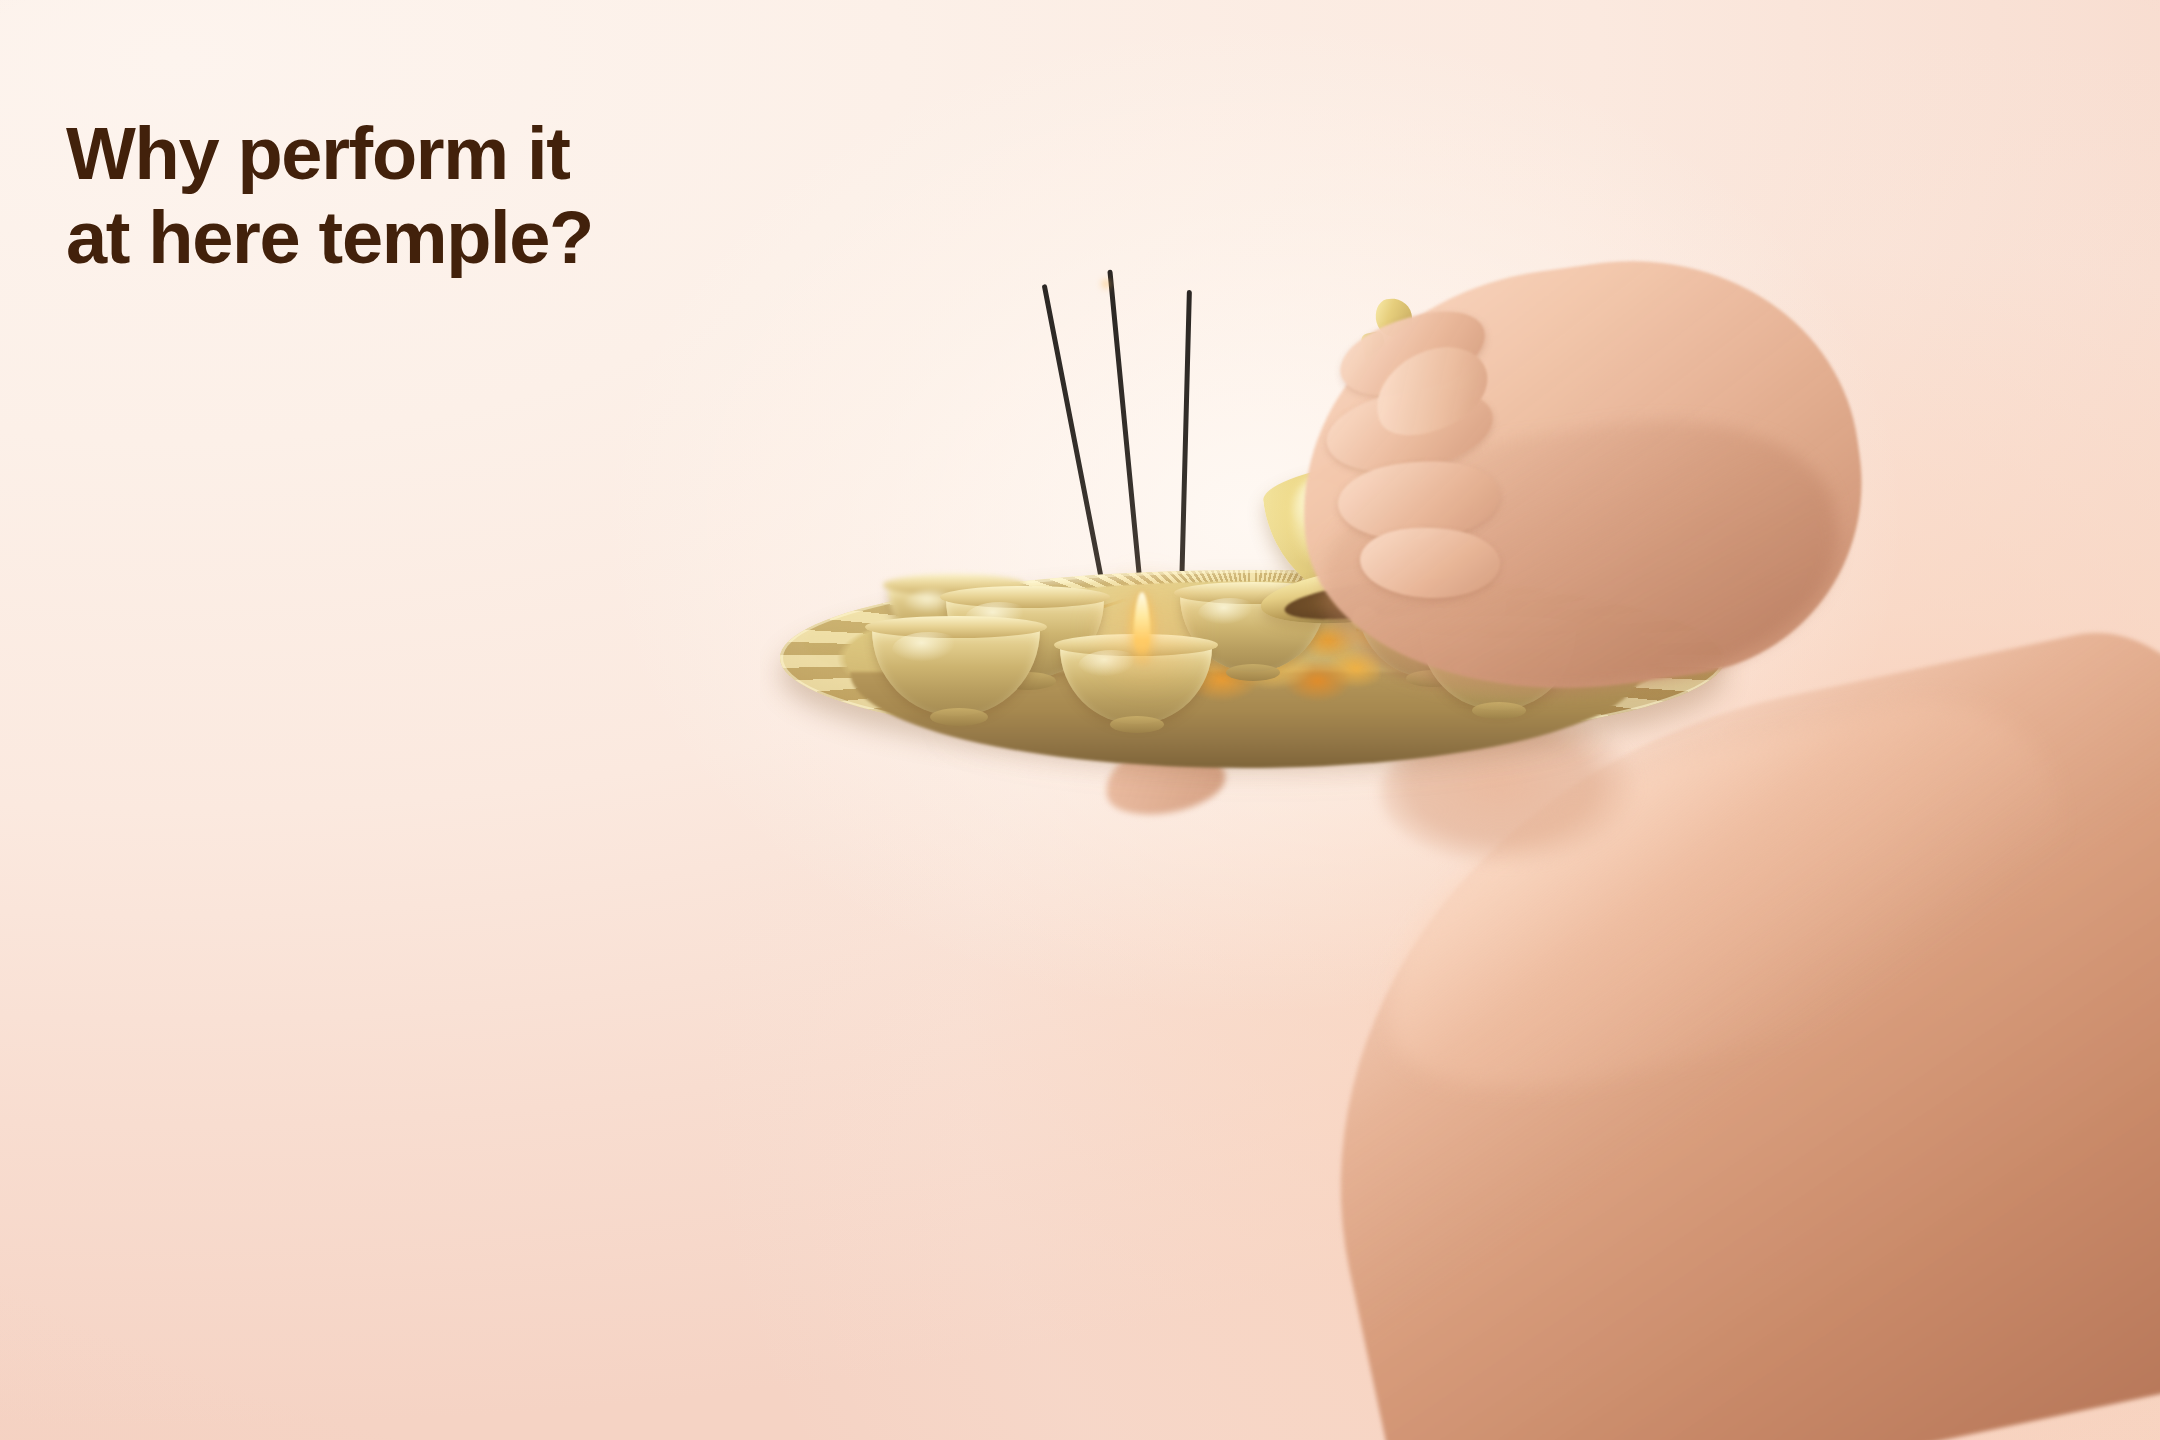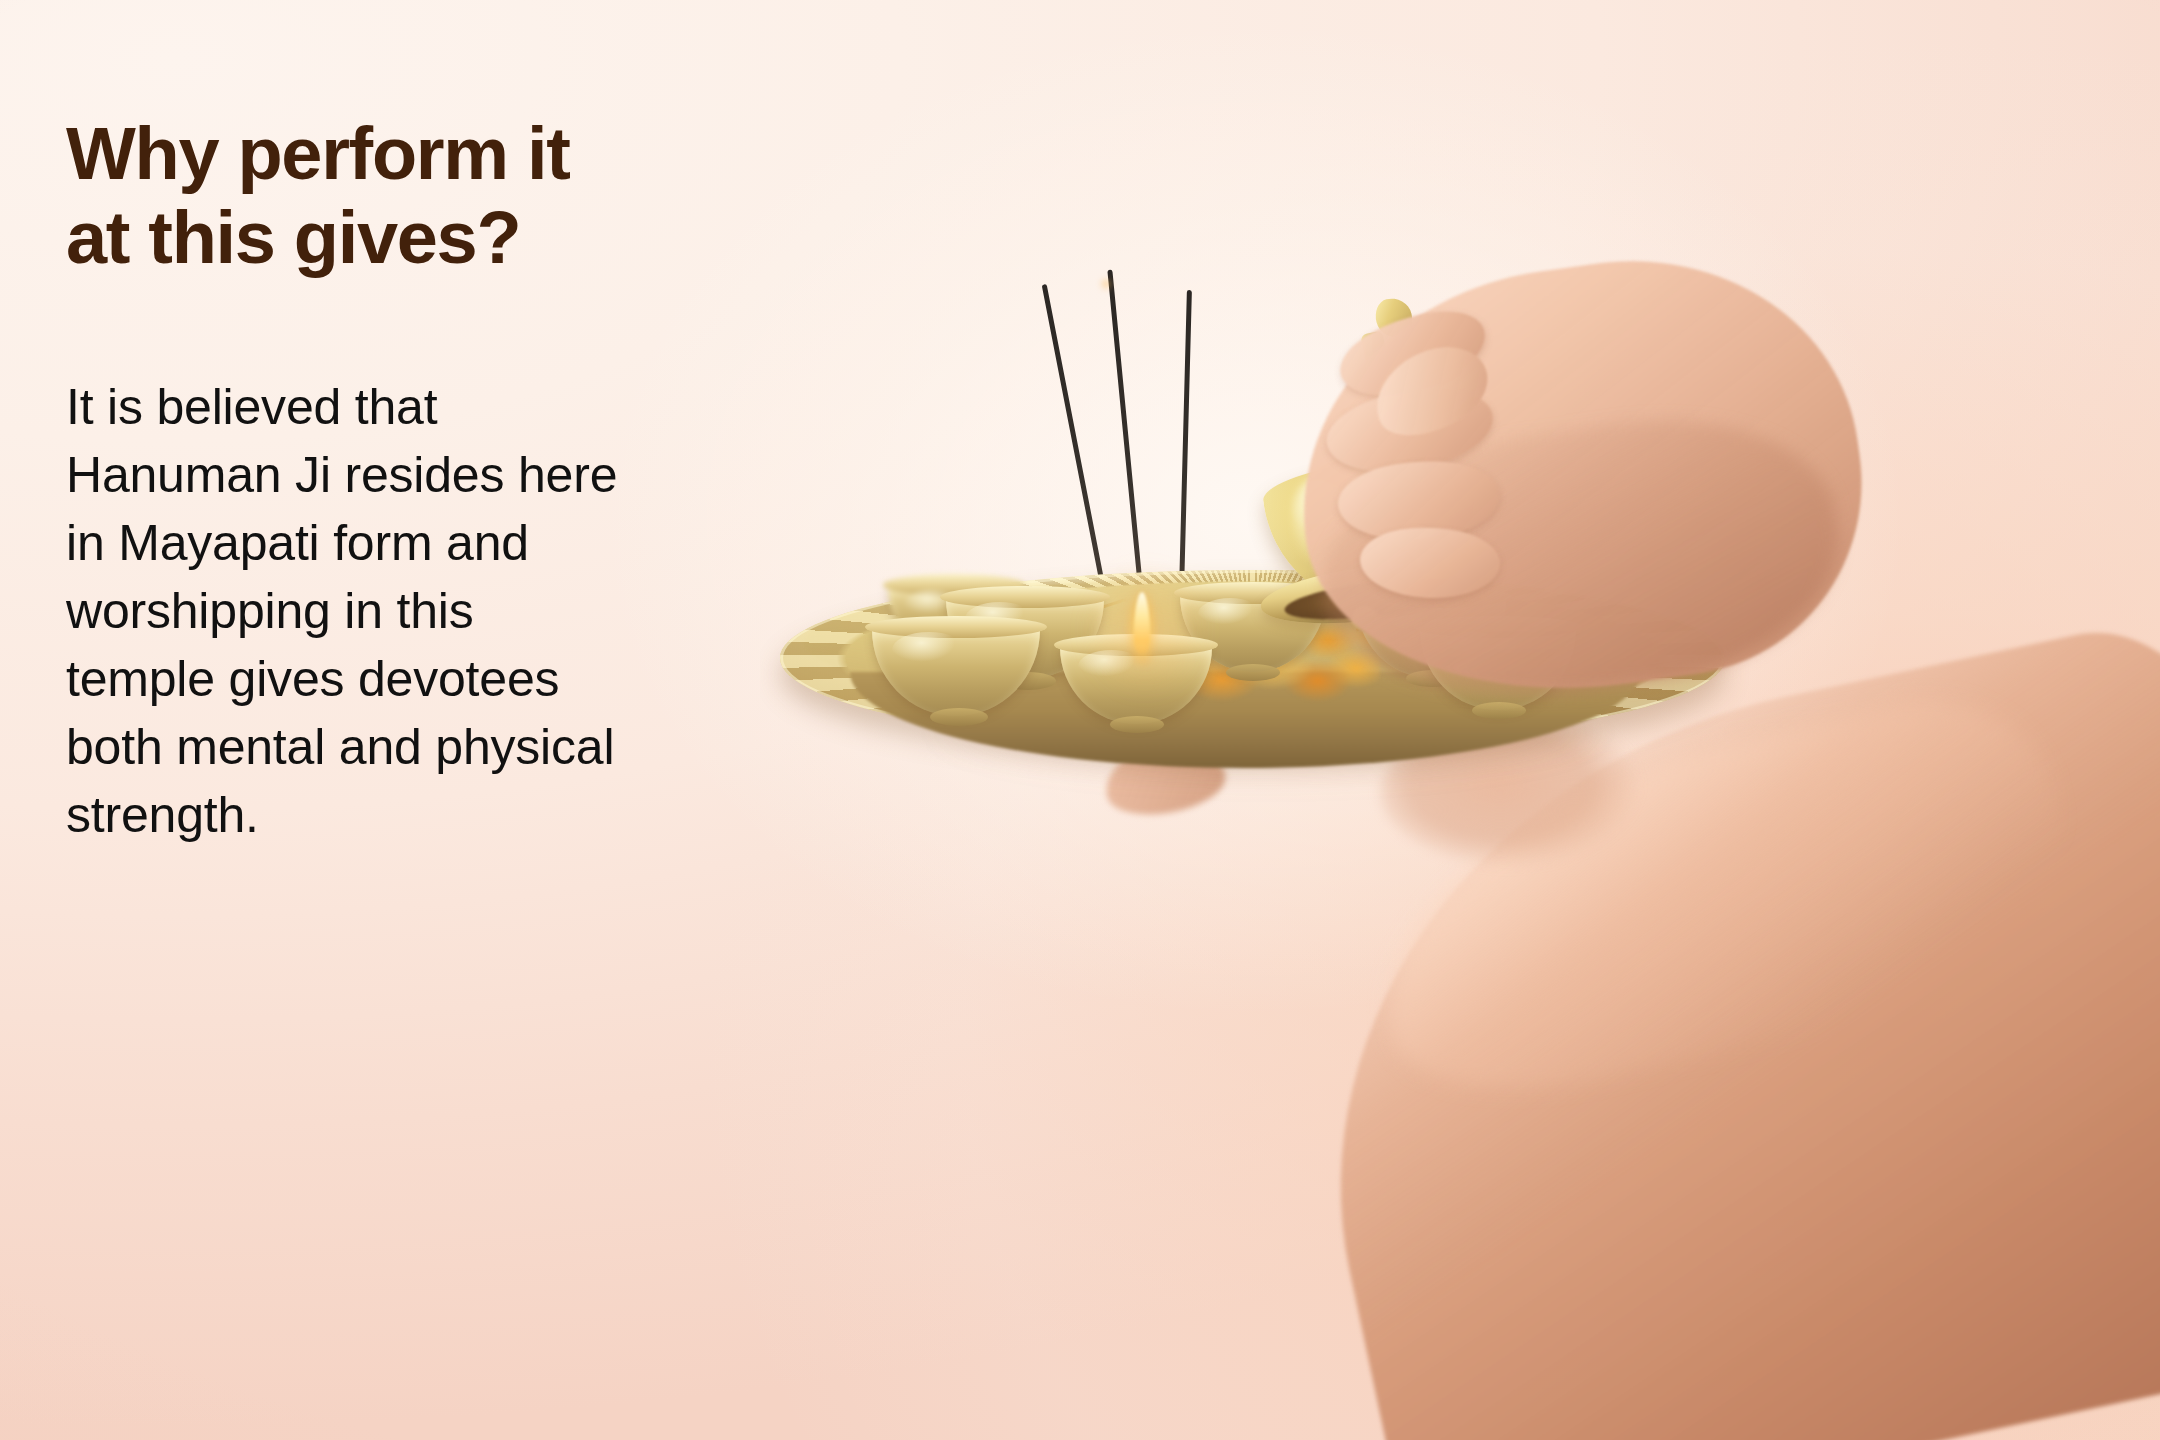--- a/index.html
+++ b/index.html
@@ -501,28 +501,21 @@
 
 <div id="stage">
 
   <div class="bg-base"></div>
   <div class="bg-warm-right"></div>
   <div class="bg-glow"></div>
   <div class="bg-vignette"></div>
 
   <div class="text-panel">
     <h1 class="headline">Why perform it
-at this gives?</h1>
-    <p class="body-copy">It is believed that
-Hanuman Ji resides here
-in Mayapati form and
-worshipping in this
-temple gives devotees
-both mental and physical
-strength.</p>
+at here temple?</h1>
   </div>
 
   <div class="photo">
 
     <div class="arm-lower"></div>
     <div class="arm-lower-hi"></div>
     <div class="hand-lower-knuckles"></div>
     <div class="thumb-lower"></div>
 
     <div class="stick" style="left:348px; top:278px; height:348px; transform:rotate(-11deg);"></div>

